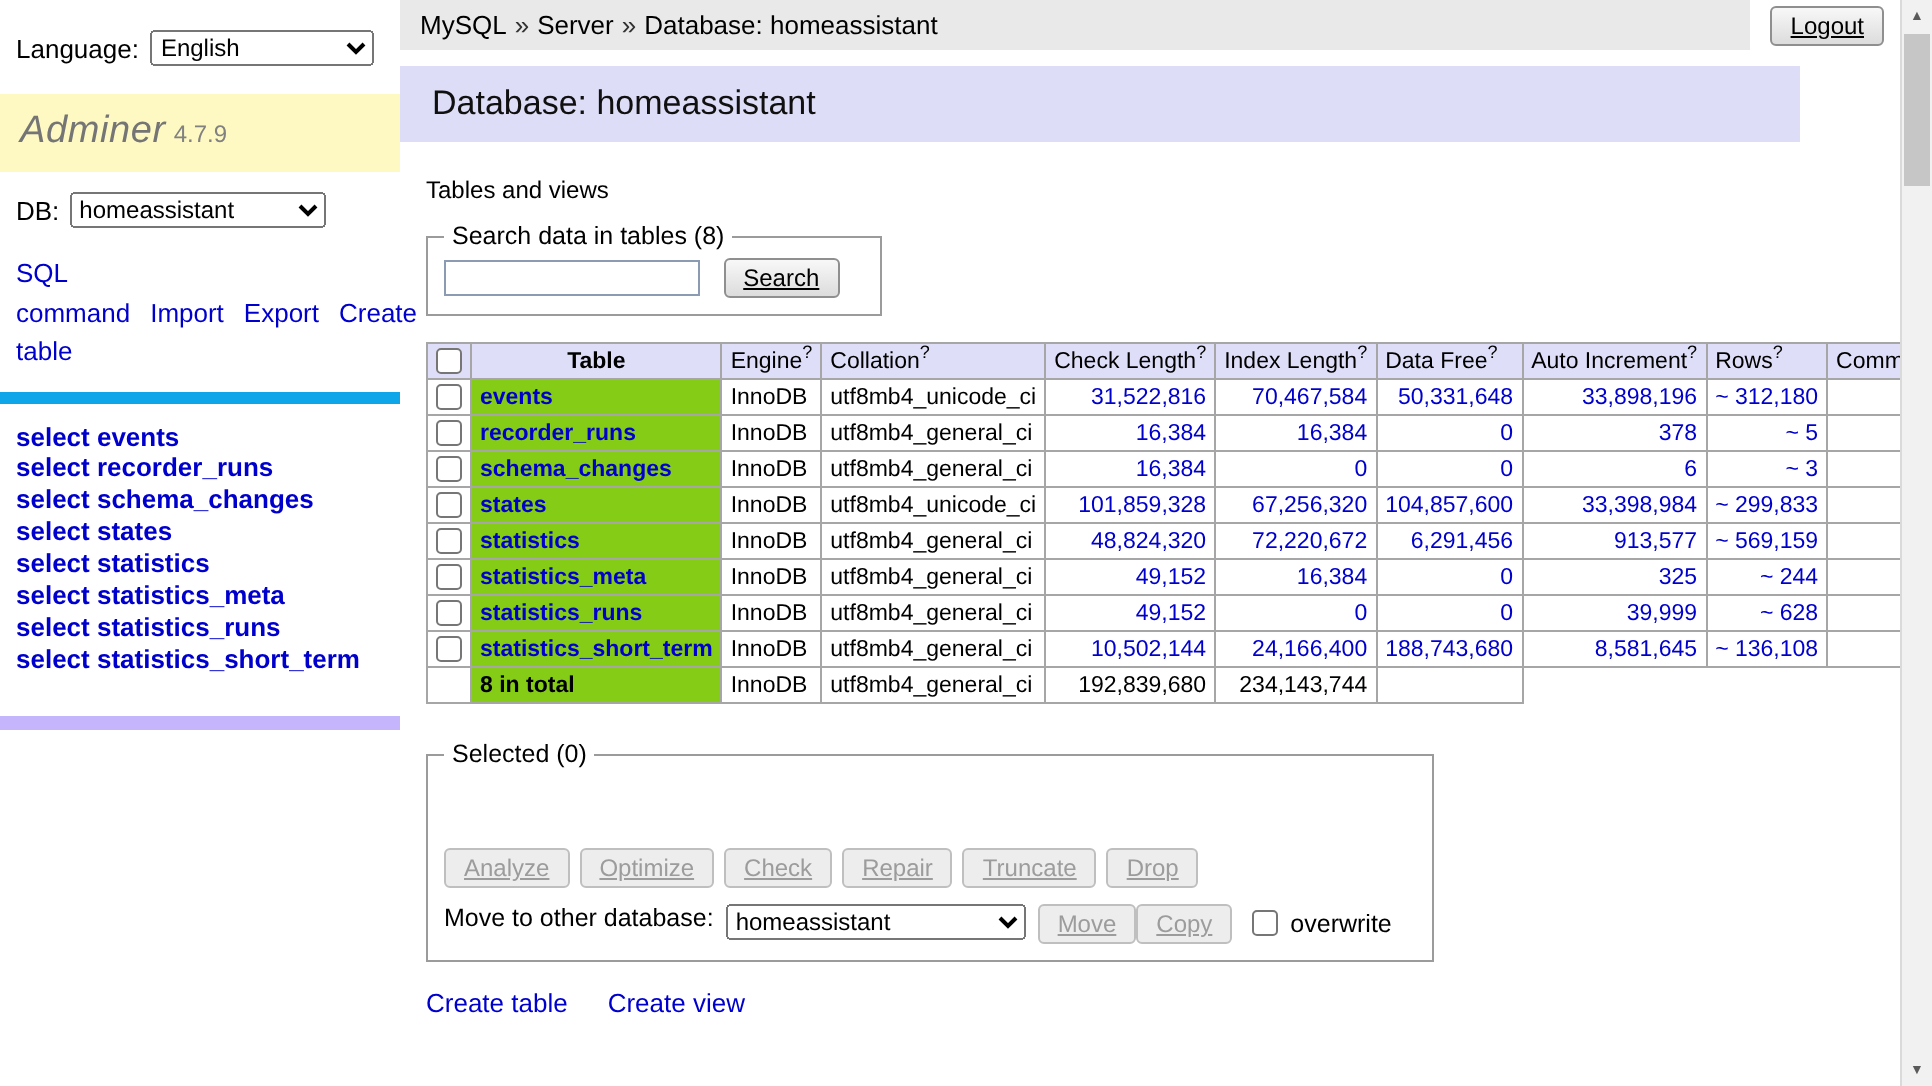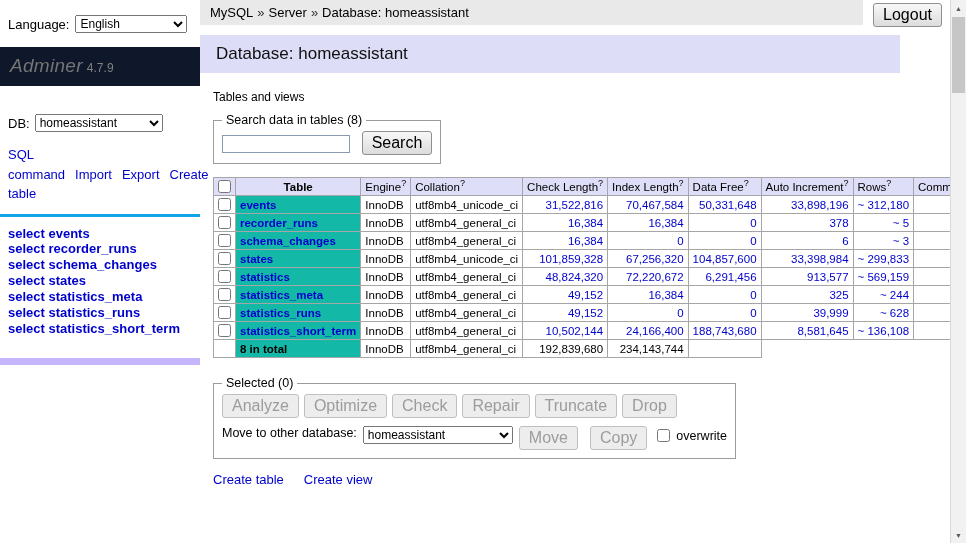--- a/index.html
+++ b/index.html
@@ -6,66 +6,66 @@
   html,body { margin:0; padding:0; }
   body { font-family:"Liberation Sans", sans-serif; font-size:13px; color:#000; background:#fff; }
   .page { width:966px; height:543px; display:flex; overflow:hidden; background:#fff; position:relative; }
 
   a { color:#0000cc; text-decoration:none; }
 
   
   .left-col { flex:0 0 200px; width:200px; }
   .lang-row { padding:7px 8px 6px 8px; display:flex; align-items:center; gap:6px; height:47px; }
   .lang-row select { width:112px; font-size:12px; }
-  .logo-block { background:#0f172a; padding:8px 10px 9px 10px; }
+  .logo-block { background:#fef9c3; padding:8px 10px 9px 10px; }
   .logo-name { font-style:italic; color:#757575; font-size:19px; letter-spacing:.3px; }
   .logo-version { color:#818181; font-size:12px; margin-left:4px; }
-  .db-block { padding:28px 8px 10px 8px; border-bottom:3px solid #0ea5e9; }
+  .db-block { padding:10px 8px 10px 8px; border-bottom:6px solid #0ea5e9; }
   .db-row { display:flex; align-items:center; gap:5px; }
   .db-row select { width:128px; font-size:12px; }
   .menu-links { margin:13px 0 0 0; line-height:1.5; }
   .menu-links a { margin-right:10px; }
   .tables-list { list-style:none; margin:0; padding:9px 8px 21px 8px; border-bottom:7px solid #c4b5fd;font-weight:bold; }
   .tables-list li { line-height:1.22; }
 
   
   .main-col { flex:1; min-width:0; }
   .top-row { display:flex; align-items:flex-start; }
   .breadcrumb { flex:1; background:#e9e9e9; height:25px; padding:5px 10px; white-space:nowrap; }
   .breadcrumb a { color:#000; }
   .breadcrumb .sep { color:#333; margin:0 4px; }
   .logout-wrap { padding:3px 8px 0 10px; }
   h2.page-title { background:#ddddf7; margin:8px 50px 0 0; padding:9px 16px; font-size:17px; font-weight:normal; color:#101010; }
   .content { padding-left:13px; }
   .links-row { margin:13px 0 0 0; }
   .links-row a { margin-right:20px; }
   h3 { font-size:12px; font-weight:normal; margin:17px 0 9px 0; color:#000; }
 
-  fieldset { border:1px solid #9b9b9b; margin:0; padding:4px 8px 8px 8px; width:fit-content; }
+  fieldset { border:1px solid #9b9b9b; margin:0; padding:4px 20px 8px 8px; width:fit-content; }
   legend { font-size:12.5px; padding:0 4px; }
   .search-fs input[type=text] { width:128px; height:18px; border:1px solid #8b9bb3; font-size:12px; padding:1px 3px; margin-right:8px; }
 
-  .btn { font-size:16px; font-family:inherit; padding:2px 9px; border:1px solid #8f8f8f; border-radius:3px; background:linear-gradient(#f8f8f8,#dcdcdc); color:#000; }
+  .btn { font-size:12px; font-family:inherit; padding:2px 9px; border:1px solid #8f8f8f; border-radius:3px; background:linear-gradient(#f8f8f8,#dcdcdc); color:#000;text-decoration:underline; }
   .btn:disabled { color:#9c9c9c; border-color:#bfbfbf; background:#ededed; }
 
   .db-table { border-collapse:collapse; margin-top:13px; font-size:11.5px; }
   .db-table th, .db-table td { border:1px solid #a6a6a6; padding:2px 4px; height:18px; white-space:nowrap; }
   .db-table thead th, .db-table thead td { background:#dedef8; font-weight:normal; text-align:left; }
   .db-table thead th.col-table { font-weight:bold; text-align:center; }
   .db-table sup { font-size:9px; line-height:0; }
-  .db-table tbody th { background:#14b8a6; text-align:left; }
+  .db-table tbody th { background:#84cc16; text-align:left; }
   .db-table tbody th a { font-weight:bold; }
   .db-table .chk { text-align:center; padding:1px 3px; }
   .db-table input[type=checkbox] { margin:1px; vertical-align:middle; }
   .num { text-align:right; color:#0000cc; }
   .total th { background:#fff; font-weight:bold; }
   .total .num { color:#000; }
 
   .selected-fs { margin-top:18px; }
-  .sel-buttons { display:flex; gap:5px; }
+  .sel-buttons { display:flex; gap:5px;margin-top:36px; }
   .move-row { margin-top:8px; display:flex; align-items:flex-start; gap:6px; font-size:12.5px; }
   .move-row select { width:150px; font-size:12px; }
   .move-row label { display:flex; align-items:center; gap:3px; }
 
   
   .scrollbar { flex:0 0 16px; position:relative; background:#f1f1f1; border-left:1px solid #dadada; }
   .sb-btn { height:16px; display:flex; align-items:center; justify-content:center; font-size:7px; color:#5a5a5a; cursor:default; }
   .sb-btn.bottom { position:absolute; bottom:0; left:0; right:0; }
   .sb-thumb { position:absolute; top:17px; left:1px; right:1px; height:76px; background:#c6c6c6; }
 </style>
@@ -91,20 +91,21 @@
           <option>homeassistant</option>
         </select>
       </div>
       <p class="menu-links" id="sidebar-actions"><a>SQL command</a><a>Import</a><a>Export</a><a>Create table</a></p>
     </div>
     <ul class="tables-list" id="sidebar-tables">
         <li><a>select events</a></li>
         <li><a>select recorder_runs</a></li>
         <li><a>select schema_changes</a></li>
         <li><a>select states</a></li>
+        <li><a>select statistics</a></li>
         <li><a>select statistics_meta</a></li>
         <li><a>select statistics_runs</a></li>
         <li><a>select statistics_short_term</a></li>
       </ul>
   </div>
 
   <div class="main-col">
     <div class="top-row">
       <div class="breadcrumb">
         <a href="#">MySQL</a><span class="sep">»</span><a href="#">Server</a><span class="sep">»</span><span>Database: homeassistant</span>
@@ -270,21 +271,21 @@
             <button class="btn" disabled="">Check</button>
             <button class="btn" disabled="">Repair</button>
             <button class="btn" disabled="">Truncate</button>
             <button class="btn" disabled="">Drop</button>
           </div>
         <div class="move-row">
           <span>Move to other database:</span>
           <select>
             <option>homeassistant</option>
           </select>
-          <span id="move-buttons" style="display:flex;gap:12px;">
+          <span id="move-buttons" style="display:flex;gap:0;">
               <button class="btn" disabled="">Move</button>
               <button class="btn" disabled="">Copy</button>
             </span>
           <label>
             <input type="checkbox" style="">
             <span>overwrite</span>
           </label>
         </div>
       </fieldset>
 

